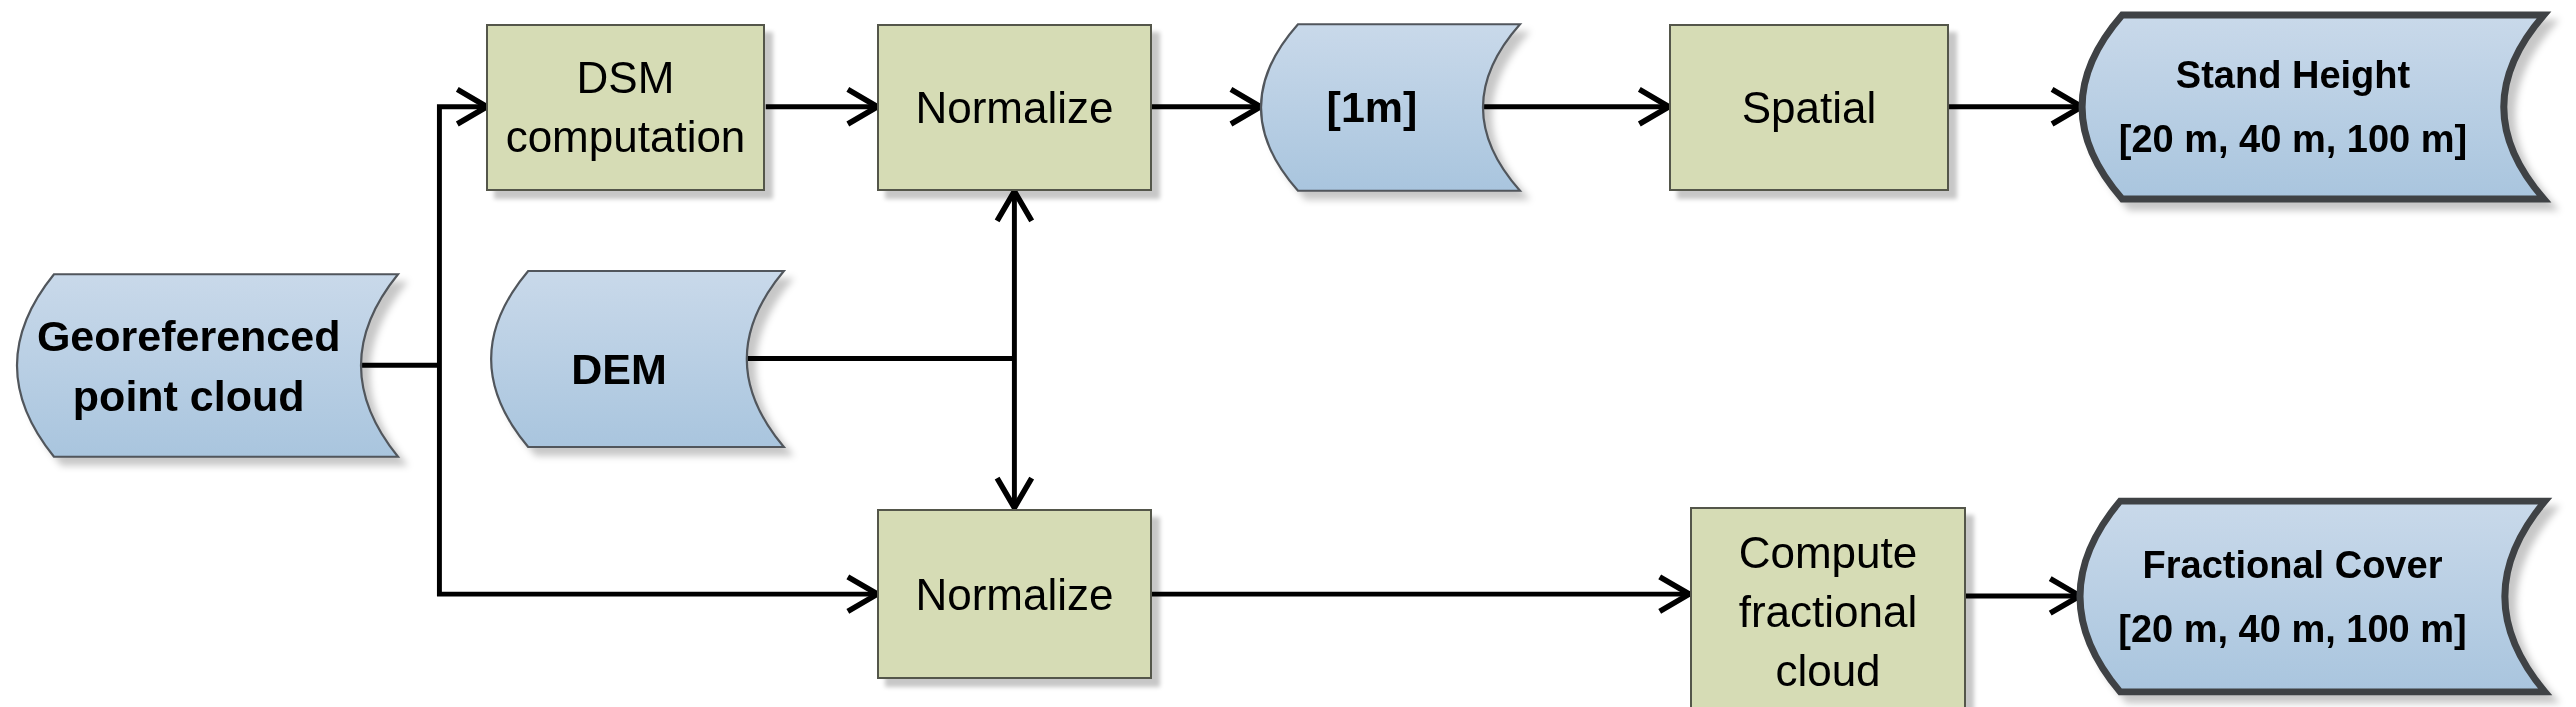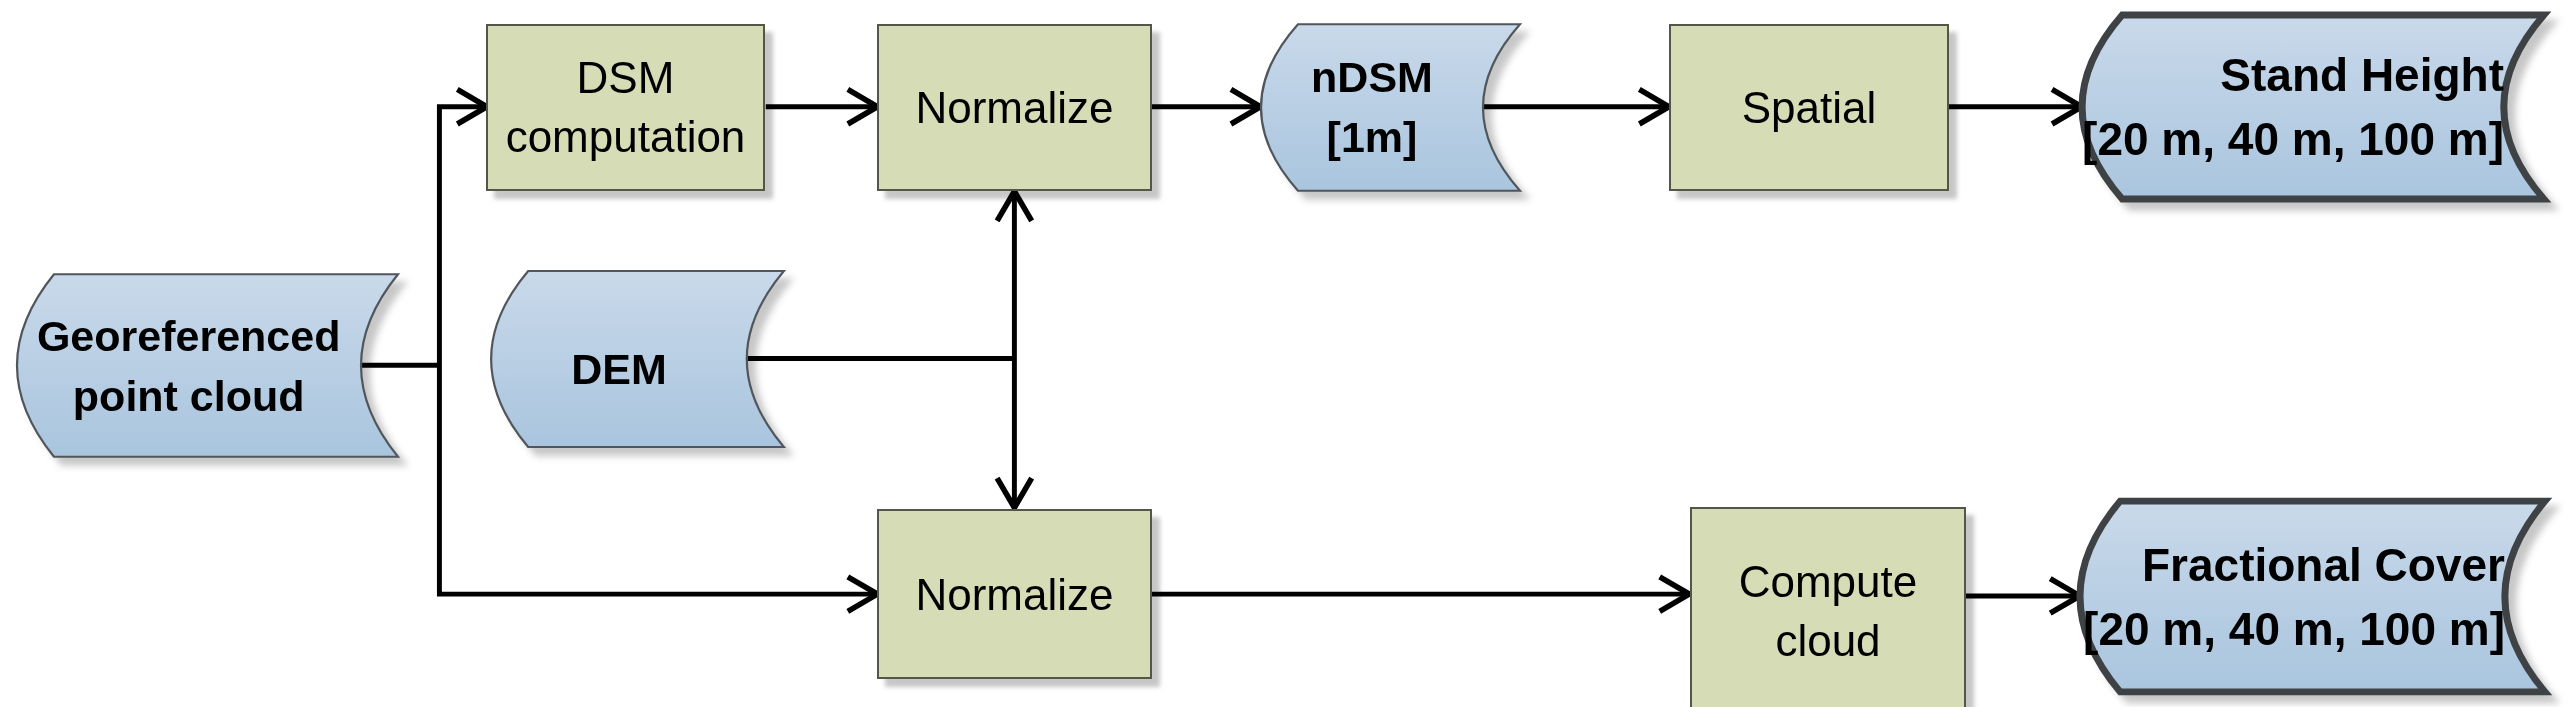--- a/index.html
+++ b/index.html
@@ -68,23 +68,22 @@
     flex-direction: column;
     justify-content: center;
     text-align: center;
     font-weight: 700;
     font-size: 43px;
     line-height: 60px;
     z-index: 3;
   }
   .datanode.output .label {
     width: calc(100% - 40px);
-    font-size: 46px;
+    font-size: 38px;
     line-height: 64px;
-    align-items: flex-end;
   }
   .label span { display: block; }
   .defsvg { position: absolute; width: 0; height: 0; }
 </style>
 </head>
 <body>
 
 <div class="canvas">
 
   <svg class="defsvg" aria-hidden="true">
@@ -141,21 +140,20 @@
     <div class="lines">
       <span>Normalize</span>
     </div>
   </div>
 
   <div class="node datanode" style="left:1261px; top:23.5px; width:259px; height:167px;">
     <svg width="259" height="167" viewBox="0 0 420 270">
       <path class="dataPath" d="M 60 0 L 420 0 Q 300 135 420 270 L 60 270 Q -60 135 60 0 Z"></path>
     </svg>
     <div class="label">
-      <span>nDSM</span>
       <span>[1m]</span>
     </div>
   </div>
 
   <div class="node process" style="left:1669px; top:23.5px; width:280px; height:167px;">
     <div class="lines">
       <span>Spatial</span>
     </div>
   </div>
 
@@ -180,20 +178,21 @@
 
   <div class="node process" style="left:877px; top:509px; width:275px; height:170px;">
     <div class="lines">
       <span>Normalize</span>
     </div>
   </div>
 
   <div class="node process" style="left:1690px; top:507px; width:276px; height:208px;">
     <div class="lines">
       <span>Compute</span>
+      <span>fractional</span>
       <span>cloud</span>
     </div>
   </div>
 
   <div class="node datanode output" style="left:2080px; top:501px; width:465px; height:191px;">
     <svg width="465" height="191" viewBox="0 0 753 309">
       <path class="dataPath" d="M 65 0 L 753 0 Q 623 154.5 753 309 L 65 309 Q -65 154.5 65 0 Z"></path>
     </svg>
     <div class="label">
       <span>Fractional Cover</span>

